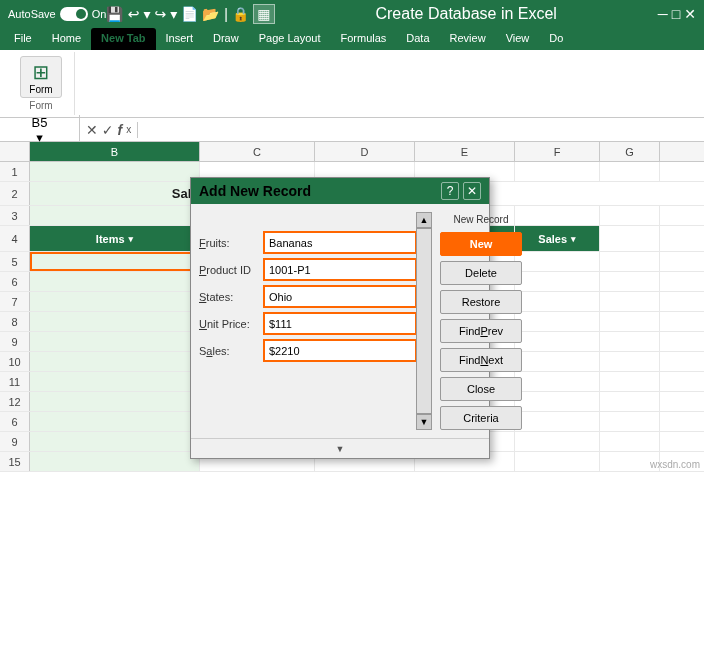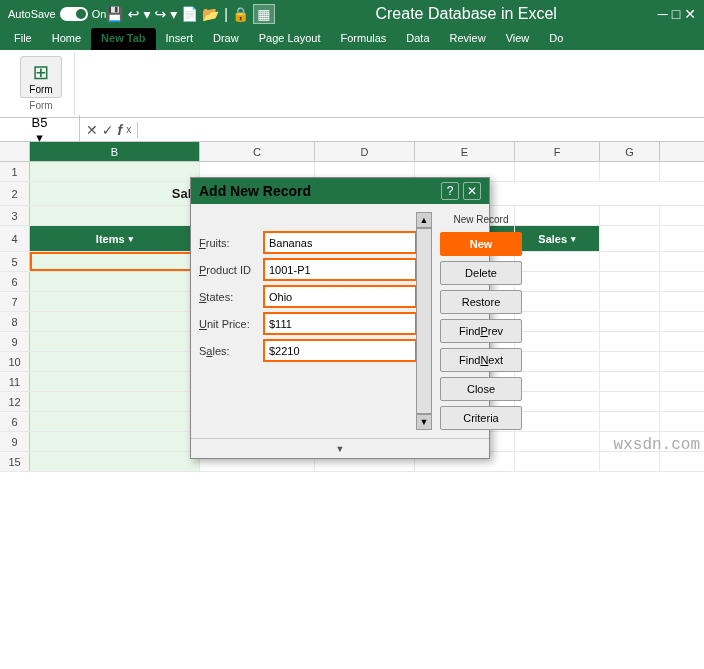--- a/index.html
+++ b/index.html
@@ -300,25 +300,24 @@
       background: #f0f0f0;
     }
     .scroll-arrow-down {
       font-size: 9px;
       color: #555;
       cursor: pointer;
     }
 
     .watermark {
       position: absolute;
-      bottom: 18px;
+      bottom: 2px;
       right: 4px;
-      font-size: 16px;
+      font-size: 10px;
       color: #aaa;
-      font-family: Liberation Mono, monospace;
     }
   </style>
 </head>
 <body>
 
 <div class="title-bar">
   <div class="title-bar-left">
     <div class="autosave">
       <span>AutoSave</span>
       <div class="toggle-on"></div>

